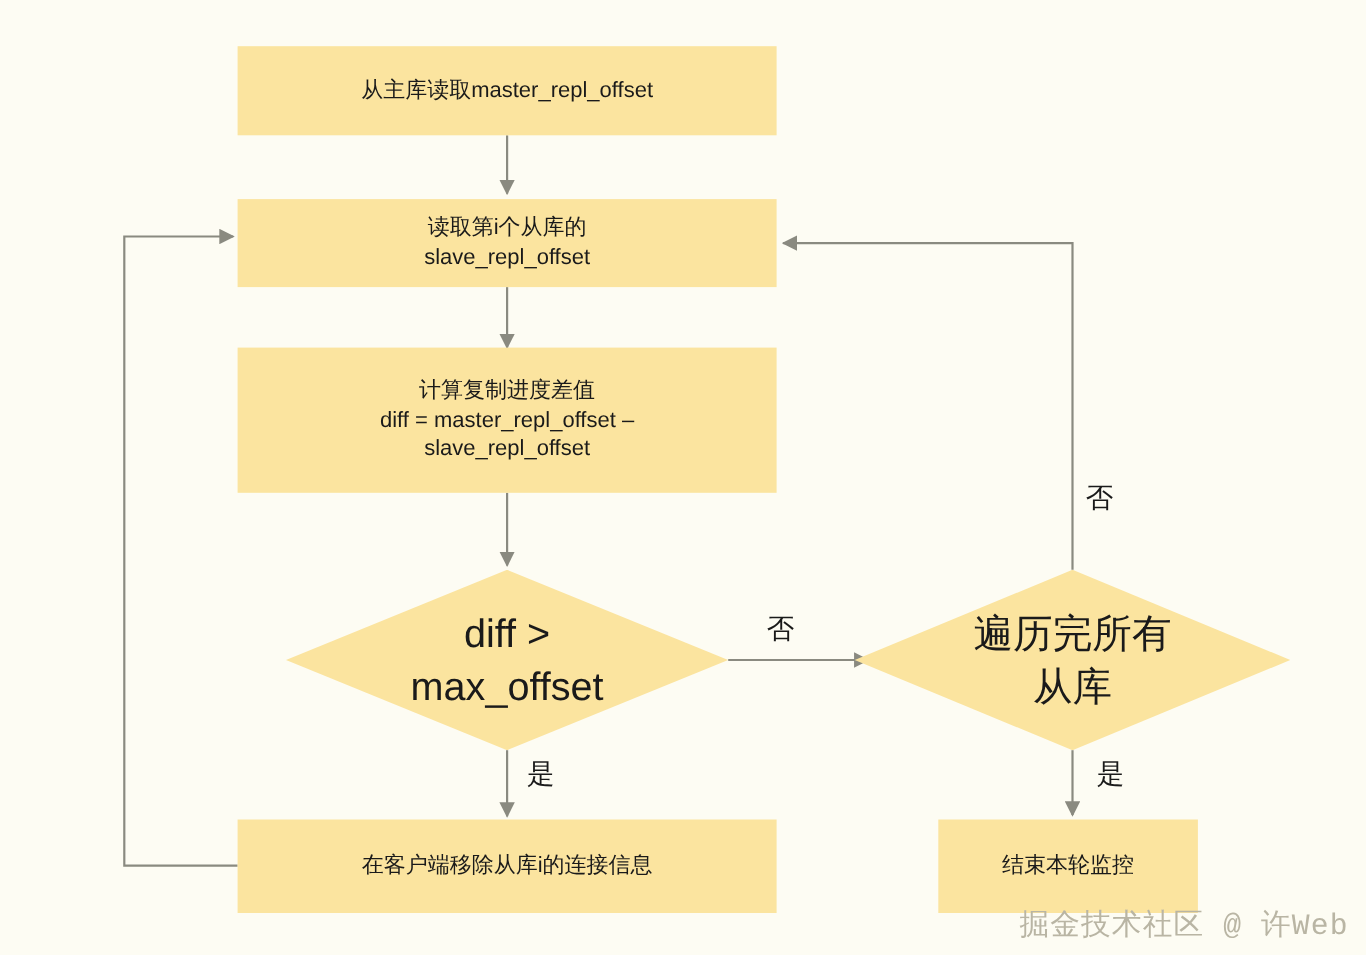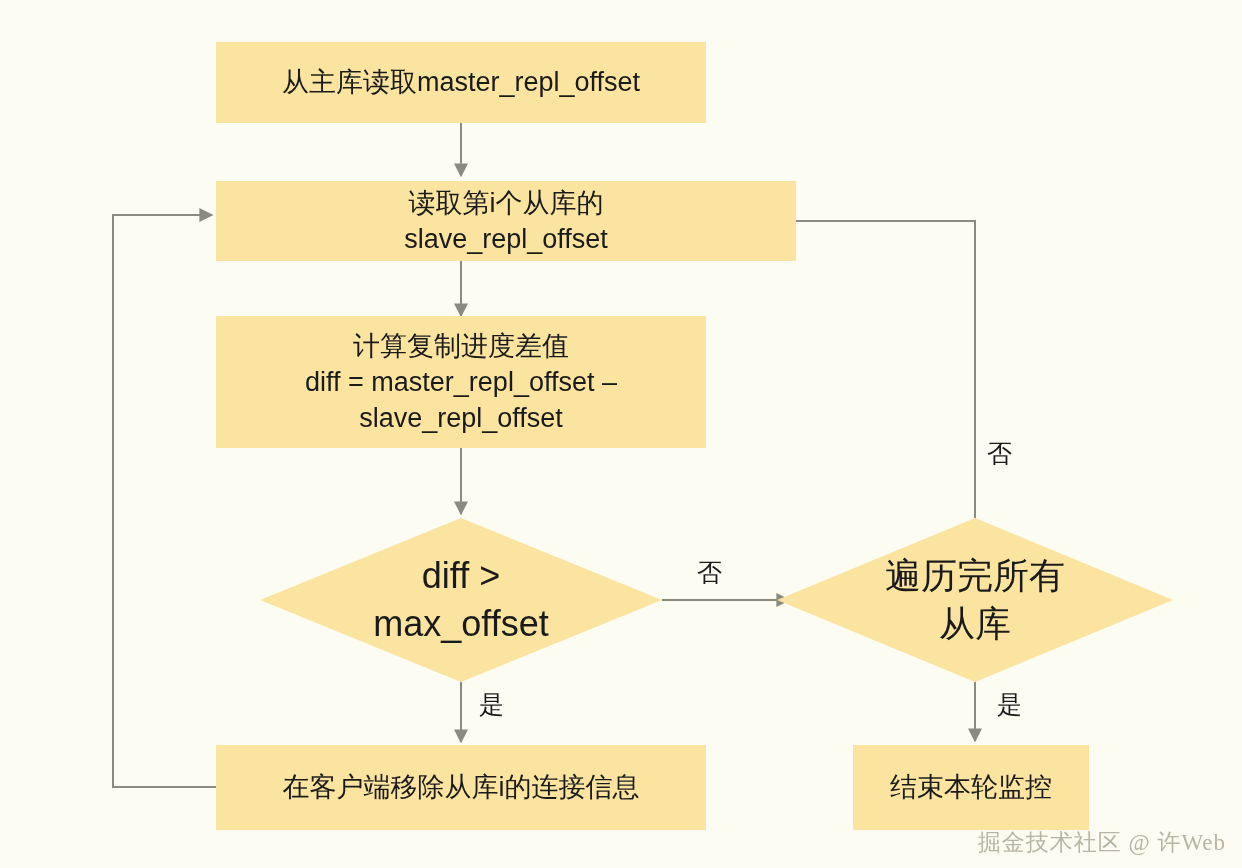--- a/index.html
+++ b/index.html
@@ -34,21 +34,21 @@
     align-items: center;
     justify-content: center;
     text-align: center;
     color: #1a1a1a;
     line-height: 1.34;
     white-space: pre-line;
     box-sizing: border-box;
   }
   .proc {
     background: #fbe49f;
-    font-size: 27px;
+    font-size: 20px;
   }
   .proc-label {
     display: block;
     width: 100%;
     padding: 0 10px;
     box-sizing: border-box;
   }
   .decision {
     background: transparent;
     font-size: 36px;
@@ -73,25 +73,25 @@
     position: absolute;
     font-size: 25px;
     color: #1a1a1a;
     line-height: 1;
     white-space: nowrap;
   }
   .watermark {
     position: absolute;
     right: 16px;
     bottom: 10px;
-    font-size: 23px;
+    font-size: 27px;
     color: #b9b5a4;
     letter-spacing: 1px;
     white-space: nowrap;
-    font-family: Liberation Serif, serif;
+    font-family: Liberation Mono, monospace;
   }
 </style>
 </head>
 <body>
 
 <div id="canvas">
 
   <svg class="edges" viewBox="0 0 1242 868" width="1242" height="868">
     <defs>
       <marker id="arrow" viewBox="0 0 10 10" refX="9" refY="5" markerWidth="7" markerHeight="7" orient="auto-start-reverse">
@@ -115,21 +115,21 @@
       <path d="M 975 518 L 975 221 L 712 221"></path>
 
       <path d="M 216 787 L 113 787 L 113 215 L 212 215"></path>
     </g>
   </svg>
 
   <div class="node proc" style="left:216px; top:42px; width:490px; height:81px;">
     <span class="proc-label">从主库读取master_repl_offset</span>
   </div>
 
-  <div class="node proc" style="left:216px; top:181px; width:580px; height:80px;">
+  <div class="node proc" style="left:216px; top:181px; width:490px; height:80px;">
     <span class="proc-label">读取第i个从库的
 slave_repl_offset</span>
   </div>
 
   <div class="node proc" style="left:216px; top:316px; width:490px; height:132px;">
     <span class="proc-label">计算复制进度差值
 diff = master_repl_offset –
 slave_repl_offset</span>
   </div>
 

